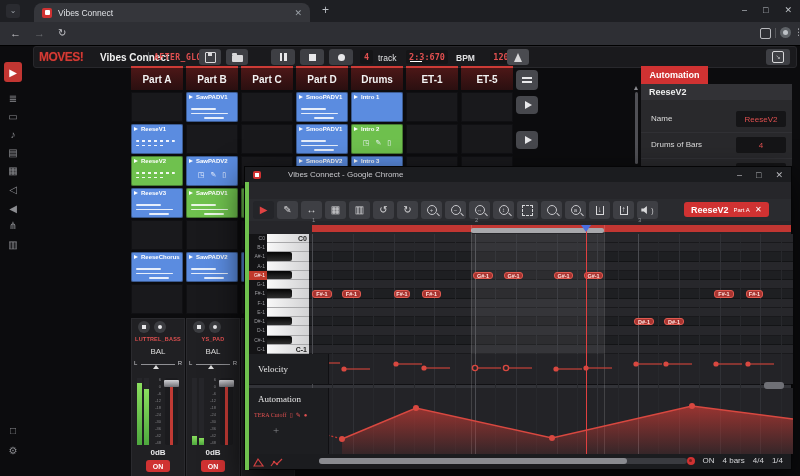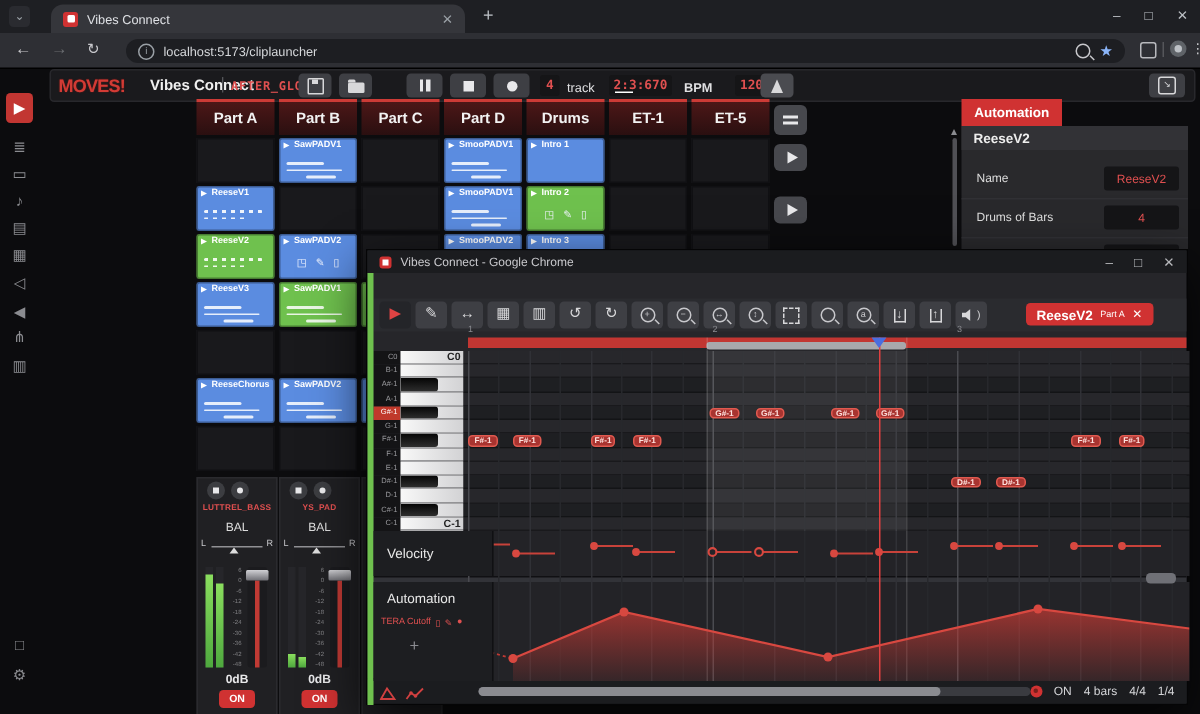--- a/index.html
+++ b/index.html
@@ -93,21 +93,21 @@
   .ftrack{position:absolute;top:59px;width:13px;height:67px;background:#1b1b1e;border-radius:2px;}
   .fline{position:absolute;top:68px;width:3px;height:58px;background:#c03a34;}
   .fhandle{position:absolute;top:61px;width:15px;height:7px;background:linear-gradient(#d0d0d4,#707076);border-radius:1px;}
   .dbtxt{position:absolute;left:0;top:129px;width:100%;text-align:center;font-size:8px;font-weight:bold;color:#e8e8ea;}
   .onbtn{position:absolute;left:14px;top:141px;width:24px;height:12px;background:#d03232;border-radius:3px;color:#fff;font-size:7px;font-weight:bold;display:flex;align-items:center;justify-content:center;}
   
   .pop{position:absolute;left:244px;top:166px;width:548px;height:304px;background:#26262a;z-index:50;border:1px solid #050506;box-shadow:0 12px 32px rgba(0,0,0,.78);box-sizing:border-box;}
   .ptitle{position:absolute;left:0;top:0;width:100%;height:15px;background:#1b1c1f;display:flex;align-items:center;gap:6px;padding:0 8px;box-sizing:border-box;}
   .pticon{width:8px;height:8px;border-radius:2px;background:#d03232;position:relative;}
   .pticon::after{content:'';position:absolute;left:2px;top:2px;width:4px;height:4px;background:#fff;}
-  .pttxt{font-size:8px;color:#c8c8cc;flex:1;}
+  .pttxt{font-size:8px;color:#c8c8cc;flex:1;margin-left:21px;}
   .ptctl{display:flex;gap:14px;color:#b8b9bd;font-size:9px;align-items:center;}
   .purl{position:absolute;left:0;top:15px;width:100%;height:17px;background:#2a2b2f;display:flex;align-items:center;gap:6px;padding:0 10px;box-sizing:border-box;border-bottom:1px solid #19191c;}
   .purltxt{font-size:8px;color:#c4c6ca;white-space:nowrap;flex:1;overflow:hidden;}
   .gstrip{position:absolute;left:0;top:15px;width:4px;height:288px;background:#6fc14e;z-index:5;}
   .ptb{position:absolute;left:4px;top:32px;right:0;height:22px;background:#2a2b2f;display:flex;align-items:center;gap:3px;padding-left:4px;}
   .tbtn{width:21px;height:18px;background:#3e3f44;border-radius:3px;display:flex;align-items:center;justify-content:center;flex:0 0 auto;}
   .tbtn.active{background:#242529;}
   .tbtn .g{font-size:10px;color:#d8d8da;line-height:1;}
   .marq{width:9px;height:9px;border:1px dashed #d8d8da;}
   .tray{font-size:8px;color:#d8d8da;border:1.2px solid #d8d8da;border-top:none;padding:0 1px;line-height:8px;}
@@ -128,21 +128,21 @@
   .pianolab{position:absolute;left:4px;width:18px;background:#141416;color:#9a9a9e;font-size:5px;text-align:right;padding-right:2px;box-sizing:border-box;overflow:hidden;line-height:9px;}
   .pianolab.hl{background:#c0392b;color:#fff;}
   .pkey{position:absolute;left:22px;width:42px;background:linear-gradient(90deg,#f8f8f8,#d2d2d4);box-sizing:border-box;border-bottom:1px solid #a8a8aa;overflow:hidden;}
   .pkey .bk{position:absolute;left:0;top:0;width:60%;height:100%;background:linear-gradient(#050505,#2e2e2e);border-radius:0 2px 2px 0;}
   .pkey .octl{position:absolute;right:2px;top:0;font-size:7px;font-weight:bold;color:#222;line-height:9px;}
   .band{position:absolute;top:67px;height:120px;background:rgba(255,255,255,.065);z-index:3;}
   .bandline{position:absolute;top:58px;width:1px;height:229px;background:rgba(255,255,255,.14);z-index:3;}
   .note{position:absolute;height:7.5px;border-radius:3px;background:#a83430;border:1px solid #e05a50;color:#ffe2de;font-size:5.5px;font-weight:bold;line-height:6.5px;text-align:center;box-sizing:border-box;overflow:hidden;z-index:4;}
   .divider{position:absolute;left:4px;top:217px;right:0;height:4px;background:#323338;border-top:1px solid #101013;border-bottom:1px solid #101013;}
   .nub{position:absolute;left:519px;top:215px;width:20px;height:7px;background:#6f7076;border-radius:3px;z-index:6;}
-  .lanelbl{position:absolute;left:4px;width:80px;background:#1d1e21;box-sizing:border-box;border-right:1px solid #101013;z-index:5;}
+  .lanelbl{position:absolute;left:4px;width:80px;background:#1d1e21;box-sizing:border-box;border-right:1px solid #101013;z-index:5;font-family:Liberation Serif, serif;}
   .lanelbl .t{font-size:9px;color:#e8e8e8;padding:10px 0 0 9px;}
   .lanelbl .t2{font-size:9px;color:#e8e8e8;padding:6px 0 0 9px;}
   .paramrow{display:flex;align-items:center;gap:3px;padding:7px 0 0 5px;color:#e05050;font-size:6px;}
   .paramrow .ic{font-size:6px;color:#e05050;}
   .addbtn{font-size:11px;color:#8a8b90;padding:6px 0 0 24px;}
   .vsvg,.asvg{position:absolute;left:64px;z-index:4;}
   .playline{position:absolute;top:58px;width:1px;height:229px;background:#e04040;z-index:7;}
   .playtri{position:absolute;top:58px;width:0;height:0;border-left:5px solid transparent;border-right:5px solid transparent;border-top:7px solid #4a6ee0;z-index:8;}
   .pfoot{position:absolute;left:0;bottom:0;width:100%;height:17px;background:#1b1c1f;border-top:1px solid #050506;box-sizing:border-box;}
   .scrltrack{position:absolute;left:74px;top:5px;width:368px;height:6px;background:#3a3b40;border-radius:3px;}
@@ -168,28 +168,20 @@
     <div class="winctl">
       <span>–</span>
       <span>□</span>
       <span>✕</span>
     </div>
   </div>
   <div class="btoolbar"></div>
   <span class="navic" style="left:10px;">←</span>
   <span class="navic" style="left:34px;color:#6a6c70;">→</span>
   <span class="navic" style="left:58px;font-size:10px;">↻</span>
-  <div class="urlpill">
-    <span class="infoi">i</span>
-    <span class="urltxt" style="flex:1;">localhost:5173/cliplauncher</span>
-    <span class="mag">
-        <i></i>
-      </span>
-    <span class="star">★</span>
-  </div>
   <span class="extic"></span>
   <span class="vsep"></span>
   <span class="profile"></span>
   <span class="kebab">⋮</span>
 
   <div class="appbar">
     <span class="logo">MOVES!</span>
     <span class="apptitle">Vibes Connect</span>
     <span class="hsep">|</span>
     <span class="proj">AFTER_GLOW</span>

